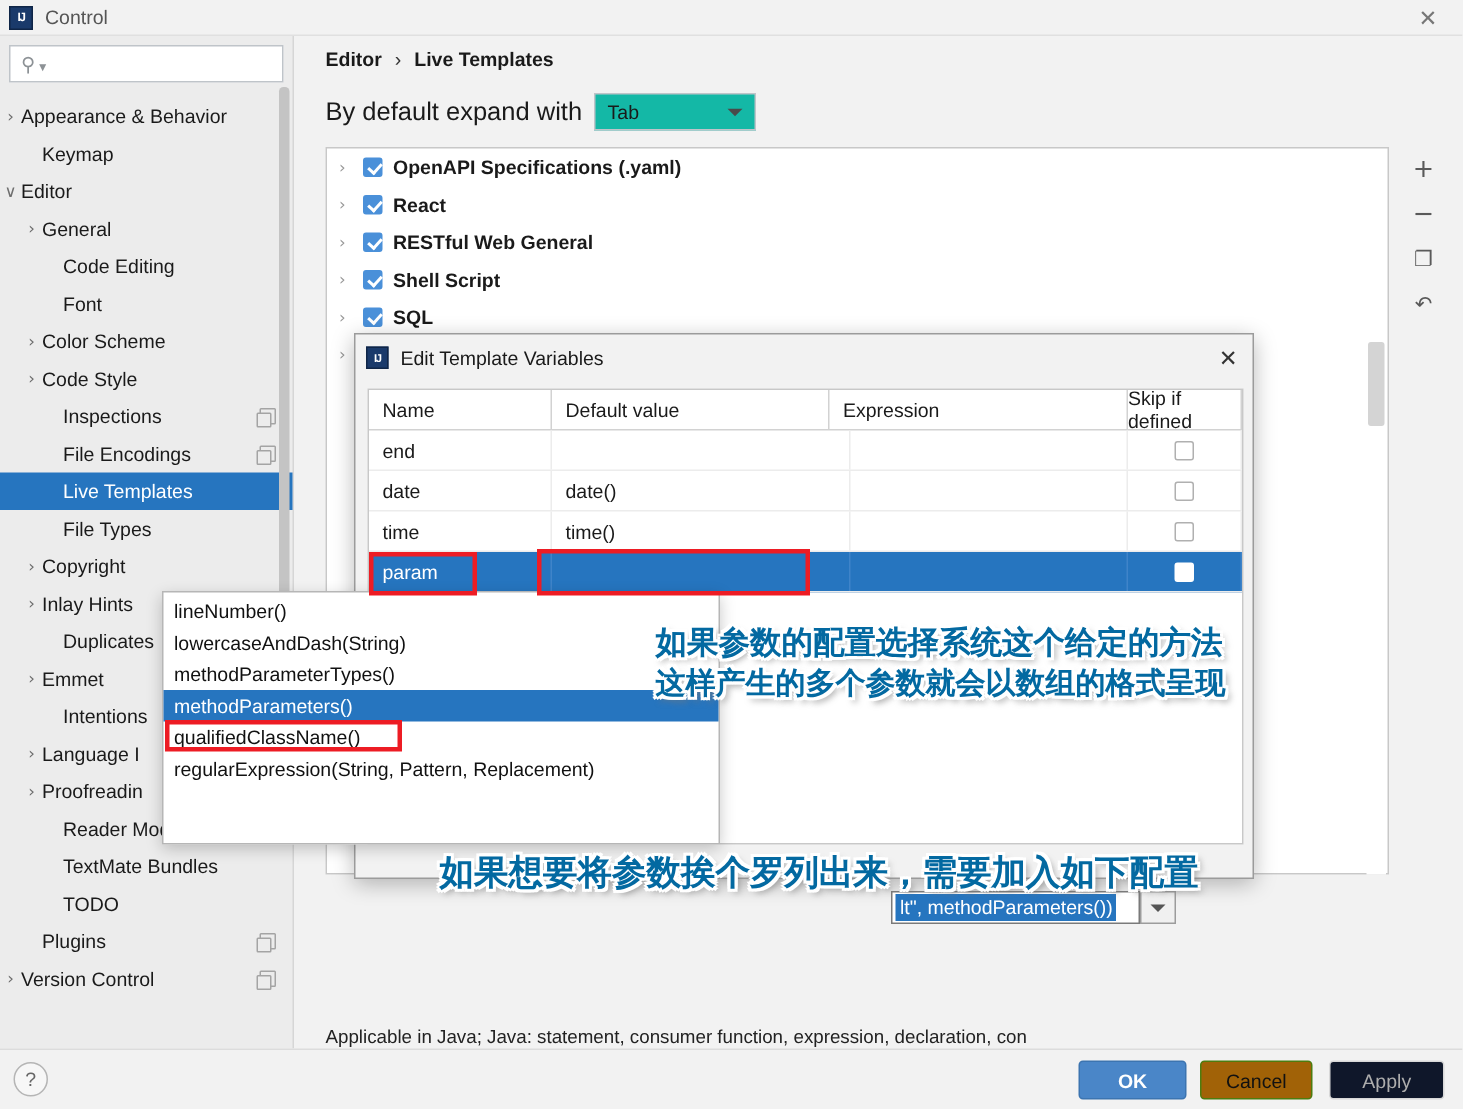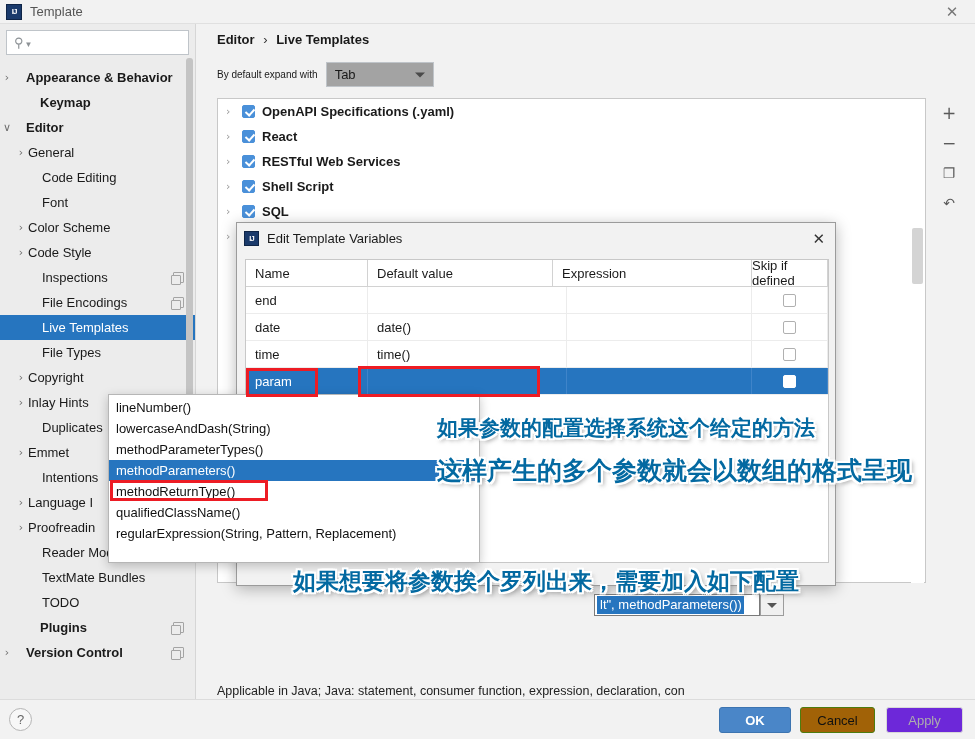--- a/index.html
+++ b/index.html
@@ -54,21 +54,21 @@
   .tnode {
     height: 25px; display: flex; align-items: center; position: relative;
     padding-right: 6px; white-space: nowrap; overflow: hidden;
   }
   .tnode .arrow {
     width: 14px; text-align: center; color: #6e6e6e; font-size: 11px;
     font-family: "DejaVu Sans", sans-serif; flex: 0 0 14px;
   }
   .tnode .arrow.none { visibility: hidden; }
   .tnode .lbl { font-size: 13px; }
-  .tnode.bold .lbl { font-weight: bold; margin-left: 12px; }
+  .tnode.bold .lbl { font-weight: normal; }
   .tnode.sel { background: #2675bf; }
   .tnode.sel .lbl { color: #fff; }
   .tnode .copyico {
     position: absolute; right: 11px; width: 11px; height: 11px;
     border: 1px solid #a4a4a4; border-radius: 1px;
   }
   .tnode .copyico::after {
     content:""; position:absolute; left:-3px; top:2px; width:8px; height:8px;
     border:1px solid #a4a4a4; background:#ececec; border-radius:1px;
   }
@@ -78,23 +78,23 @@
   }
 
   
   .main {
     position: absolute; left: 197px; top: 24px; width: 778px; height: 675px;
     background: #f2f2f2;
   }
   .breadcrumb { position: absolute; left: 20px; top: 8px; font-size: 13px; font-weight: bold; }
   .breadcrumb .sep { font-weight: normal; color: #333; margin: 0 5px; }
   .expandrow { position: absolute; left: 20px; top: 38px; display: flex; align-items: center; }
-  .expandrow .lab { font-size: 10px; margin-right: 8px; }
+  .expandrow .lab { font-size: 17px; margin-right: 8px; }
   .combo {
-    width: 108px; height: 25px; background: #a3a3a3; border: 1px solid #bfc4c9;
+    width: 108px; height: 25px; background: #14b8a6; border: 1px solid #bfc4c9;
     display: flex; align-items: center; padding-left: 8px; position: relative;
     font-size: 13px;
   }
   .combo .caret {
     position: absolute; right: 8px; top: 50%; transform: translateY(-50%);
     width: 0; height: 0; border-left: 5px solid transparent;
     border-right: 5px solid transparent; border-top: 5px solid #4a4a4a;
   }
 
   .treepanel {
@@ -142,21 +142,21 @@
     display: flex; align-items: center; justify-content: center; font-size: 13px;
     background: #f7f7f7;
   }
   .btn {
     position: absolute; top: 7px; height: 26px; border-radius: 3px;
     display: flex; align-items: center; justify-content: center;
     font-size: 13px; font-family: "Liberation Sans", sans-serif;
   }
   .btn.ok { left: 719px; width: 72px; background: #4a86c8; color: #fff; border: 1px solid #3c74b0; font-weight: bold; }
   .btn.cancel { left: 800px; width: 75px; background: #a16207; color: #111; border: 1px solid #4d7c0f; }
-  .btn.apply { left: 886px; width: 77px; background: #6d28d9; color: #adadad; border: 1px solid #d8d8d8; }
+  .btn.apply { left: 886px; width: 77px; background: #0f172a; color: #adadad; border: 1px solid #d8d8d8; }
 
   
   .dialog {
     position: absolute; left: 236px; top: 222px; width: 600px; height: 364px;
     background: #f2f2f2; border: 1px solid #9b9b9b;
     box-shadow: 0 3px 14px rgba(0,0,0,0.28);
   }
   .dlg-title {
     height: 30px; display: flex; align-items: center; padding-left: 7px; position: relative;
   }
@@ -229,31 +229,31 @@
   
   .anno {
     position: absolute; color: #0369a1; font-weight: bold;
     font-family: "DejaVu Sans", sans-serif; white-space: nowrap;
     text-shadow:
       2px 2px 0 #ffffff, -2px 2px 0 #ffffff, 2px -2px 0 #ffffff, -2px -2px 0 #ffffff,
       2px 0 0 #ffffff, -2px 0 0 #ffffff, 0 2px 0 #ffffff, 0 -2px 0 #ffffff,
       3px 3px 4px rgba(120,120,120,0.75);
   }
   #anno1 { left: 437px; top: 414px; font-size: 21px; }
-  #anno2 { left: 437px; top: 454px; font-size: 25px; }
+  #anno2 { left: 437px; top: 442px; font-size: 20px; }
   #anno3 { left: 293px; top: 566px; font-size: 23px; }
 </style>
 </head>
 <body>
 
 <div id="root">
 
   <div class="titlebar">
     <div class="tb-icon">IJ</div>
-    <div class="tb-title">Template</div>
+    <div class="tb-title">Control</div>
     <div class="tb-close">✕</div>
   </div>
 
   <div class="sidebar">
     <div class="search-wrap">
       <div class="search-box">
         <span class="search-glyph">⚲</span>
         <span class="search-caret">▼</span>
         <input class="search-input" type="text" placeholder="" style="">
       </div>
@@ -387,21 +387,21 @@
             <span class="nm">OpenAPI Specifications (.yaml)</span>
           </div>
           <div class="trow">
             <span class="arrow">›</span>
             <span class="chk"></span>
             <span class="nm">React</span>
           </div>
           <div class="trow">
             <span class="arrow">›</span>
             <span class="chk"></span>
-            <span class="nm">RESTful Web Services</span>
+            <span class="nm">RESTful Web General</span>
           </div>
           <div class="trow">
             <span class="arrow">›</span>
             <span class="chk"></span>
             <span class="nm">Shell Script</span>
           </div>
           <div class="trow">
             <span class="arrow">›</span>
             <span class="chk"></span>
             <span class="nm">SQL</span>
@@ -484,21 +484,20 @@
       <span class="caret"></span>
     </div>
 
   </div>
 
   <div class="acpopup" id="acpopup">
       <div class="acitem">lineNumber()</div>
       <div class="acitem">lowercaseAndDash(String)</div>
       <div class="acitem">methodParameterTypes()</div>
       <div class="acitem sel">methodParameters()</div>
-      <div class="acitem">methodReturnType()</div>
       <div class="acitem">qualifiedClassName()</div>
       <div class="acitem">regularExpression(String, Pattern, Replacement)</div>
     </div>
 
   <div class="redbox" id="rb-param"></div>
   <div class="redbox" id="rb-expr"></div>
   <div class="redbox" id="rb-acitem"></div>
 
   <div class="anno" id="anno1">如果参数的配置选择系统这个给定的方法</div>
   <div class="anno" id="anno2">这样产生的多个参数就会以数组的格式呈现</div>

